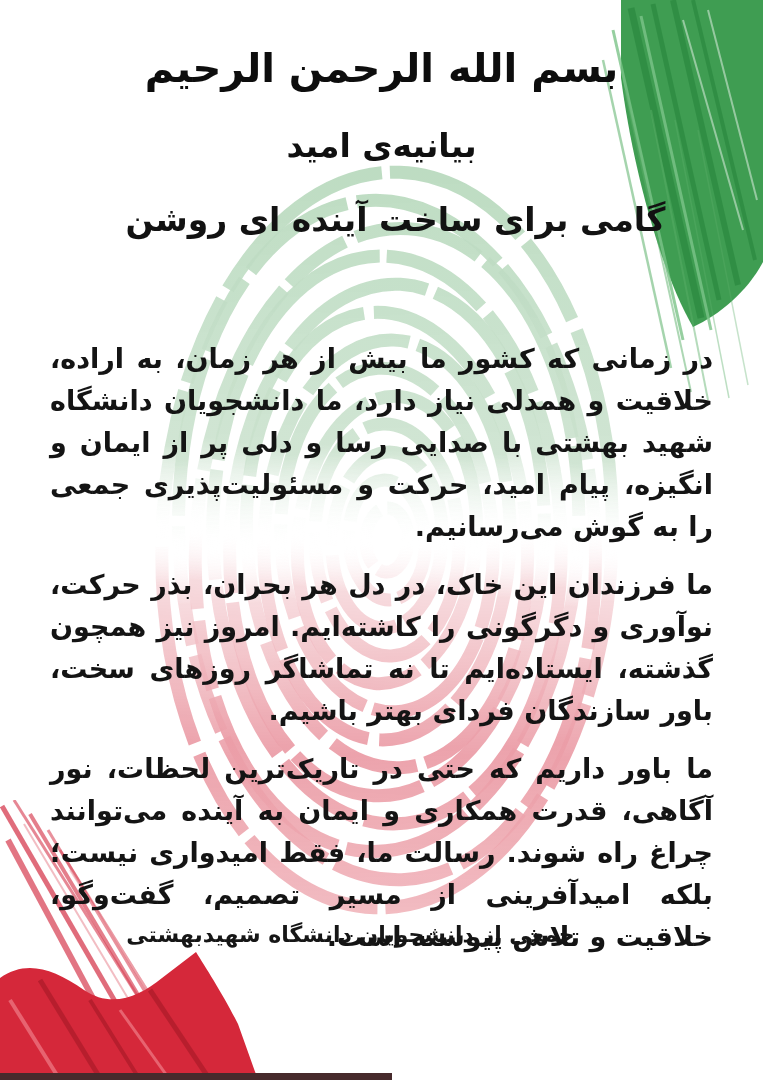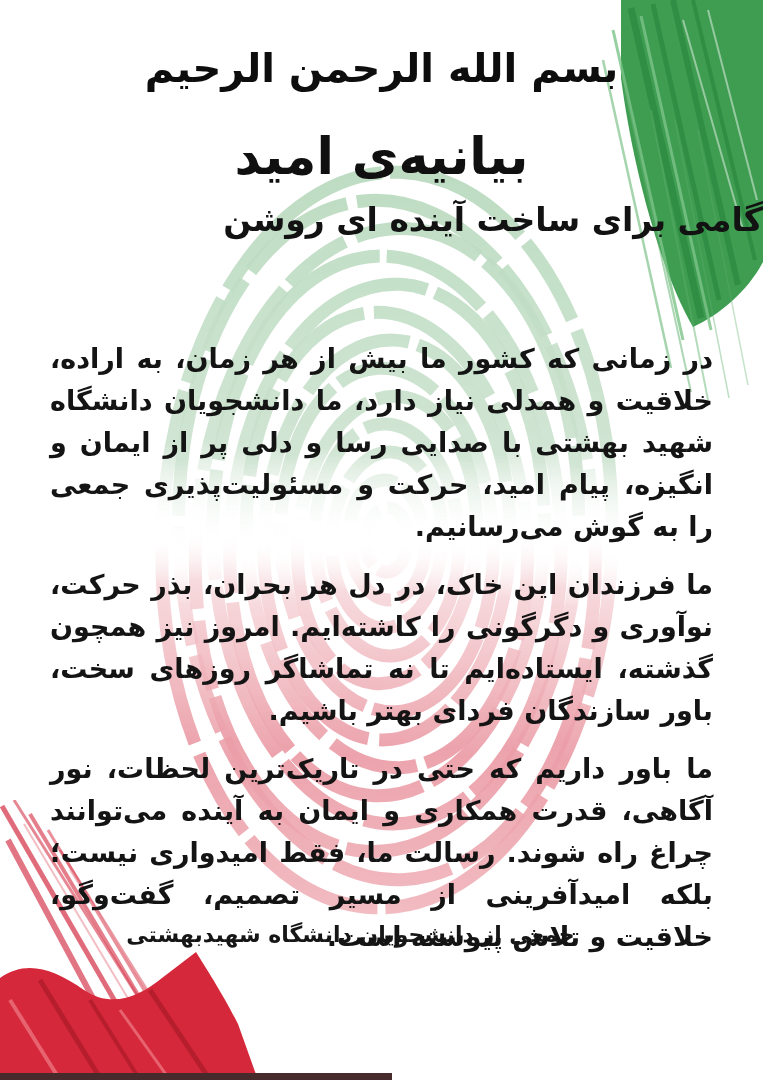--- a/index.html
+++ b/index.html
@@ -48,28 +48,29 @@
     font-size: 40px;
     font-weight: bold;
     letter-spacing: 1px;
     color: #0d0d0d;
     text-align: center;
   }
   .title {
     position: absolute;
     left: 0; right: 0; top: 126px;
     text-align: center;
-    font-size: 51px;
+    font-size: 33px;
     font-weight: bold;
     color: #101010;
     line-height: 1.2;
   }
   .subtitle {
     position: absolute;
     left: 0; right: 0; top: 200px;
+    text-align: center;
     font-size: 33px;
     font-weight: bold;
     color: #121212;
     margin-left: 28px;
   }
   .body-text {
     position: absolute;
     left: 0; right: 0; top: 322px;
     padding: 0 34px;
     font-size: 27px;

